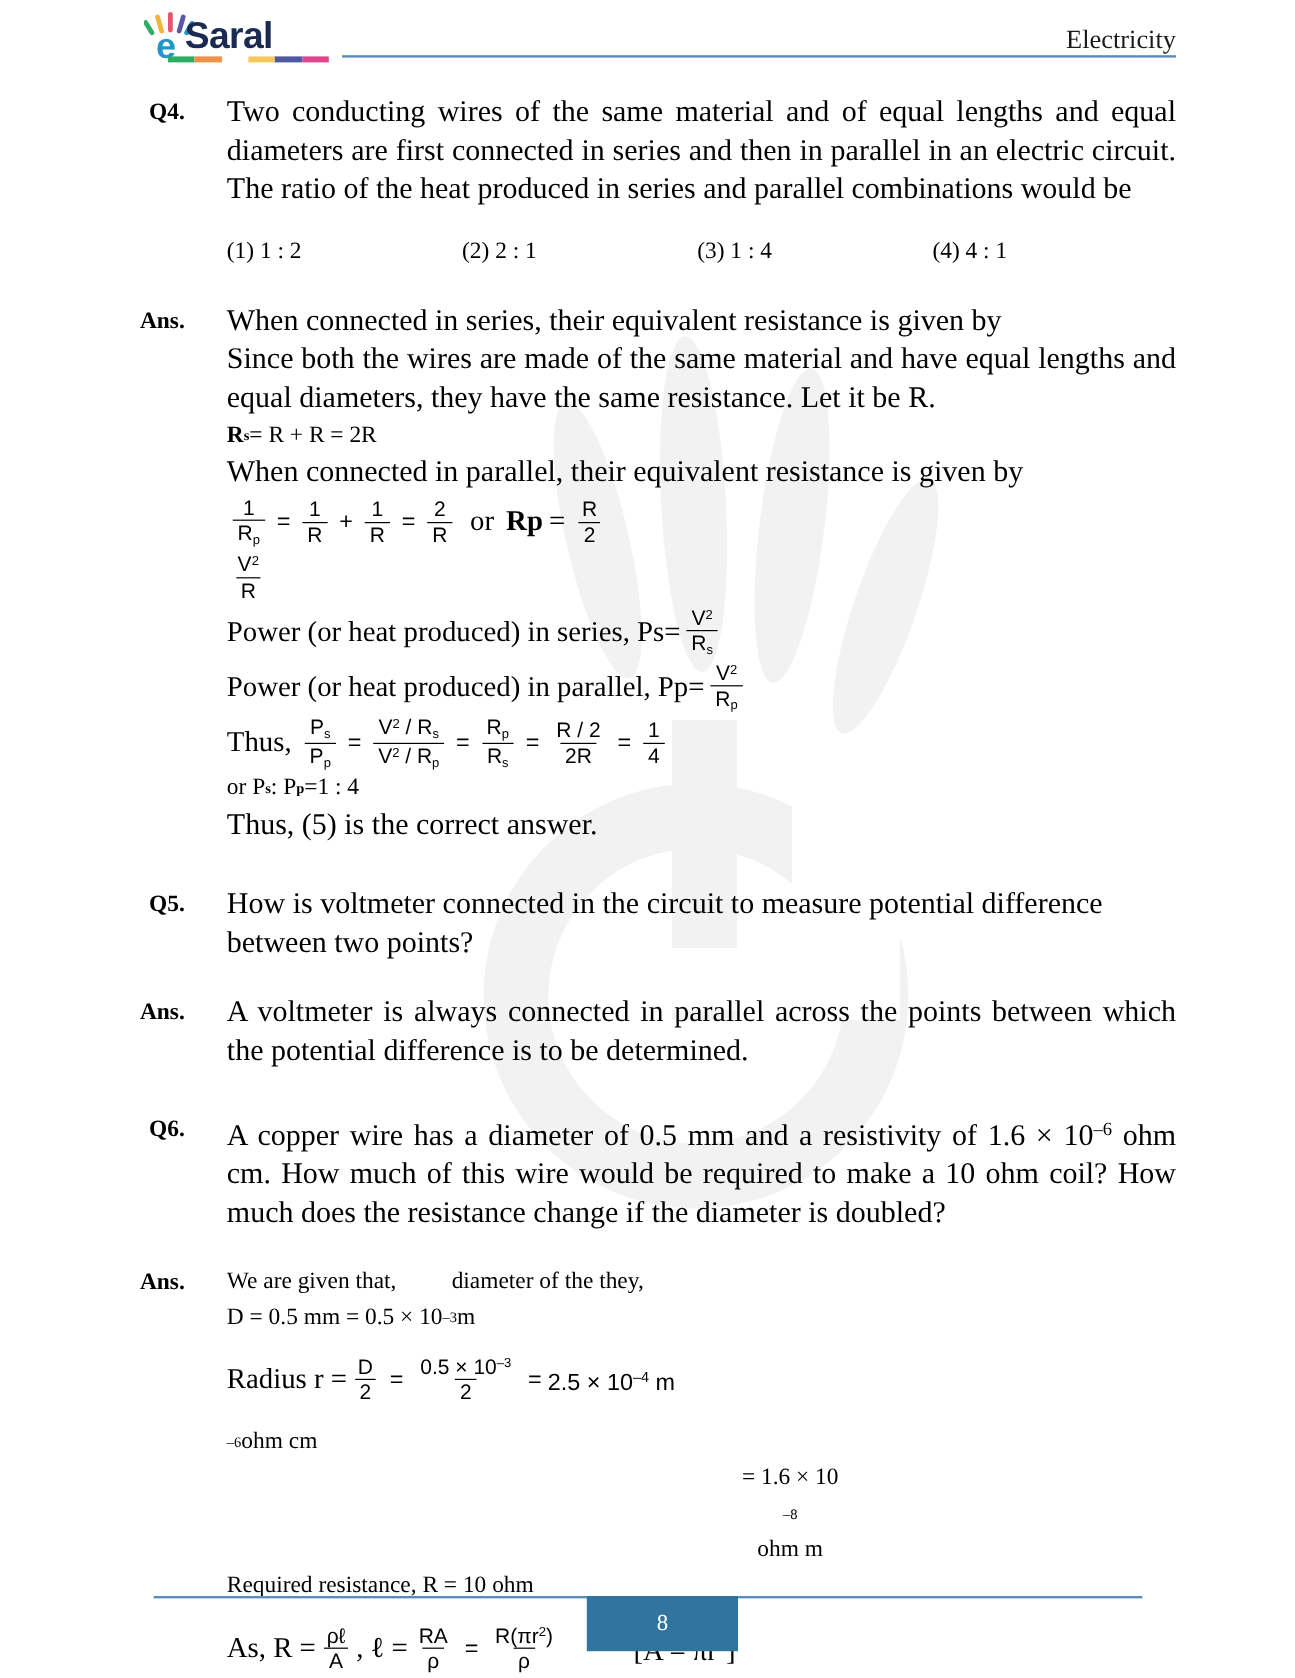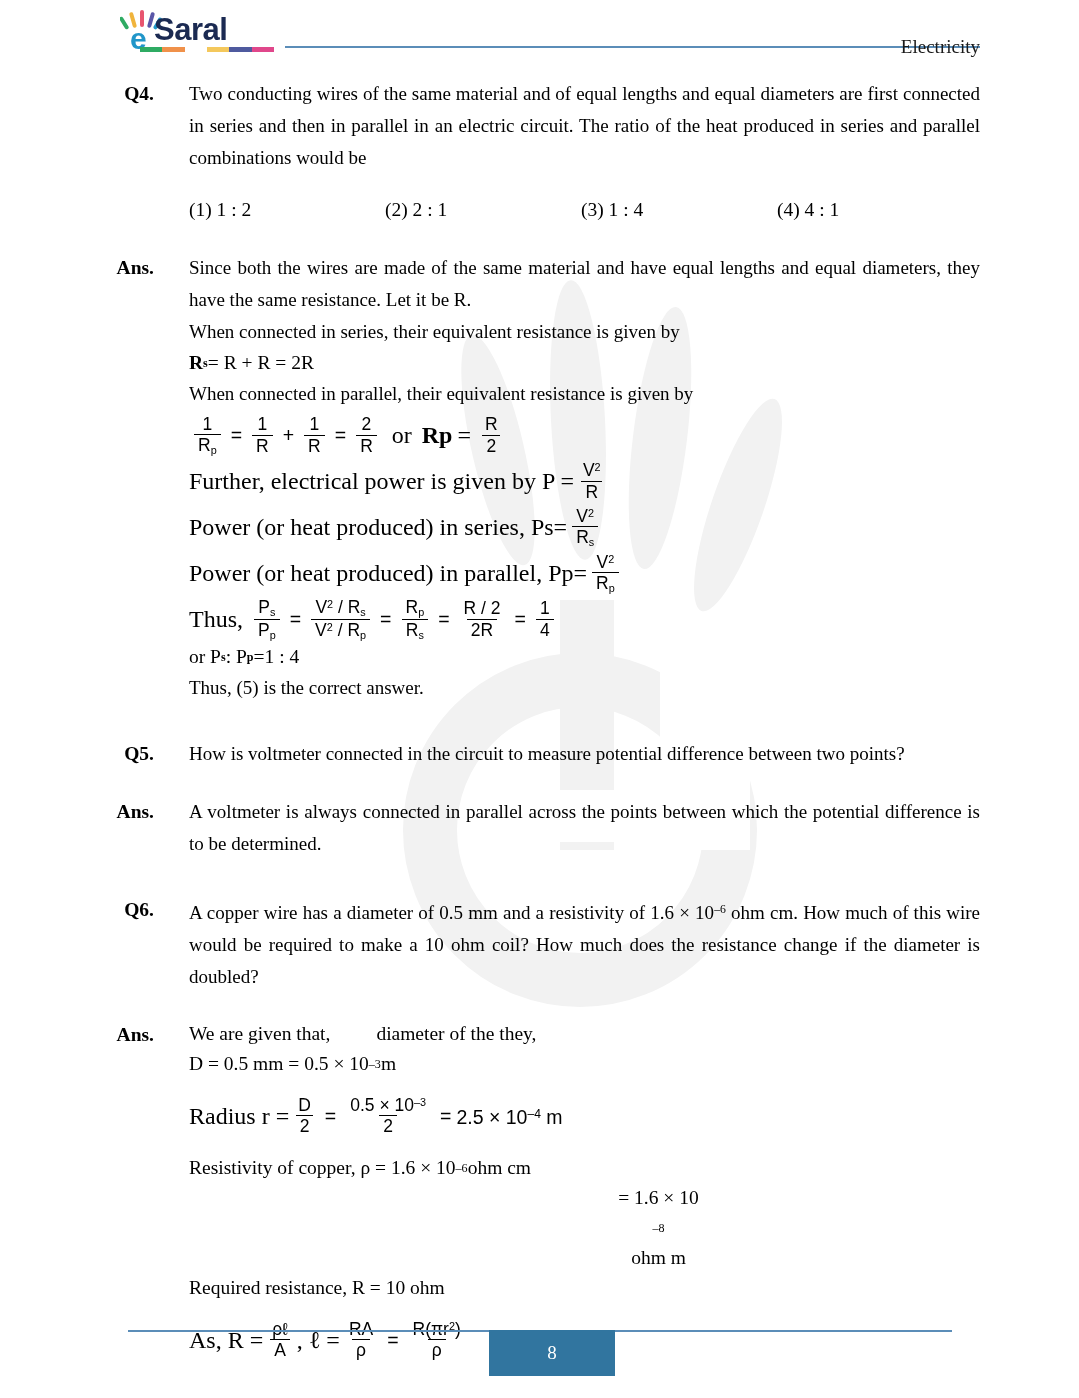--- a/index.html
+++ b/index.html
@@ -64,22 +64,22 @@
   }
   .logo-bar i { display: block; height: 100%; flex: 1; }
   .header-rule {
     position: absolute;
     left: 285px; top: 46px;
     width: 695px; height: 2px;
     background: #5b8db8;
   }
   .header-title {
     position: absolute;
-    right: 99px; top: 36px;
-    font-size: 19px;
+    right: 99px; top: 20px;
+    font-size: 22px;
     color: #1a1a1a;
     font-family: "Liberation Serif", serif;
   }
 
   
   .content {
     position: absolute;
     left: 0; top: 78px;
     width: 1079px;
     z-index: 1;
@@ -101,21 +101,21 @@
   }
   .tag.q { padding-right: 22px; }
   .body-col {
     flex: 1 1 auto;
     font-size: 19.5px;
     line-height: 32px;
   }
   .para {
     text-align: justify;
     text-justify: inter-word;
-    font-size: 19px;
+    font-size: 25px;
     line-height: 32px;
   }
   .para.nojust { text-align: left; }
 
   .options {
     display: flex;
     font-size: 19.5px;
     margin-top: 20px;
   }
   .options > div { width: 196px; flex: 0 0 196px; }
@@ -243,22 +243,22 @@
         <div>(4) 4 : 1</div>
       </div>
     </div>
   </div>
 
   <div class="gap-md"></div>
 
   <div class="block">
     <div class="tag">Ans.</div>
     <div class="body-col">
+      <div class="para nojust">When connected in series, their equivalent resistance is given by</div>
       <div class="para">Since both the wires are made of the same material and have equal lengths and equal diameters, they have the same resistance. Let it be R.</div>
-      <div class="para nojust">When connected in series, their equivalent resistance is given by</div>
 
       <div class="mathline">
         <span style="font-weight:bold">R</span>
           <sub style="font-weight:bold">s</sub>
           <span> = R + R = 2R</span>
       </div>
 
       <div class="para nojust">When connected in parallel, their equivalent resistance is given by</div>
 
       <div class="math mathline tall" style="margin-top:2px;">
@@ -285,21 +285,20 @@
         <span class="mserif" style="font-weight:bold">R</span>
           <sub class="mserif" style="font-weight:bold">p</sub>
         <span class="op mserif">=</span>
         <span class="frac">
           <span class="num">R</span>
           <span class="den">2</span>
         </span>
       </div>
 
       <div class="math mathline tall">
-        <span class="mserif">Further, electrical power is given by P = </span>
         <span class="frac">
           <span class="num"><span>V</span><sup>2</sup></span>
           <span class="den">R</span>
         </span>
       </div>
 
       <div class="math mathline tall">
         <span class="mserif">Power (or heat produced) in series, P</span>
           <sub class="mserif">s</sub>
           <span class="mserif"> = </span>
@@ -416,21 +415,20 @@
           <span class="num"><span>0.5 × 10</span><sup>–3</sup></span>
           <span class="den">2</span>
         </span>
         <span class="op">=</span>
         <span><span>2.5 × 10</span><sup>–4</sup><span> m</span></span>
       </div>
 
       <div class="gap-sm"></div>
 
       <div class="mathline">
-        <span>Resistivity of copper, ρ = 1.6 × 10</span>
           <sup>–6</sup>
           <span> ohm cm</span>
       </div>
       <div class="mathline" style="padding-left:148px;flex-direction:column;">
         <span>= 1.6 × 10</span>
           <sup>–8</sup>
           <span> ohm m</span>
       </div>
       <div class="mathline">Required resistance, R = 10 ohm</div>
 

